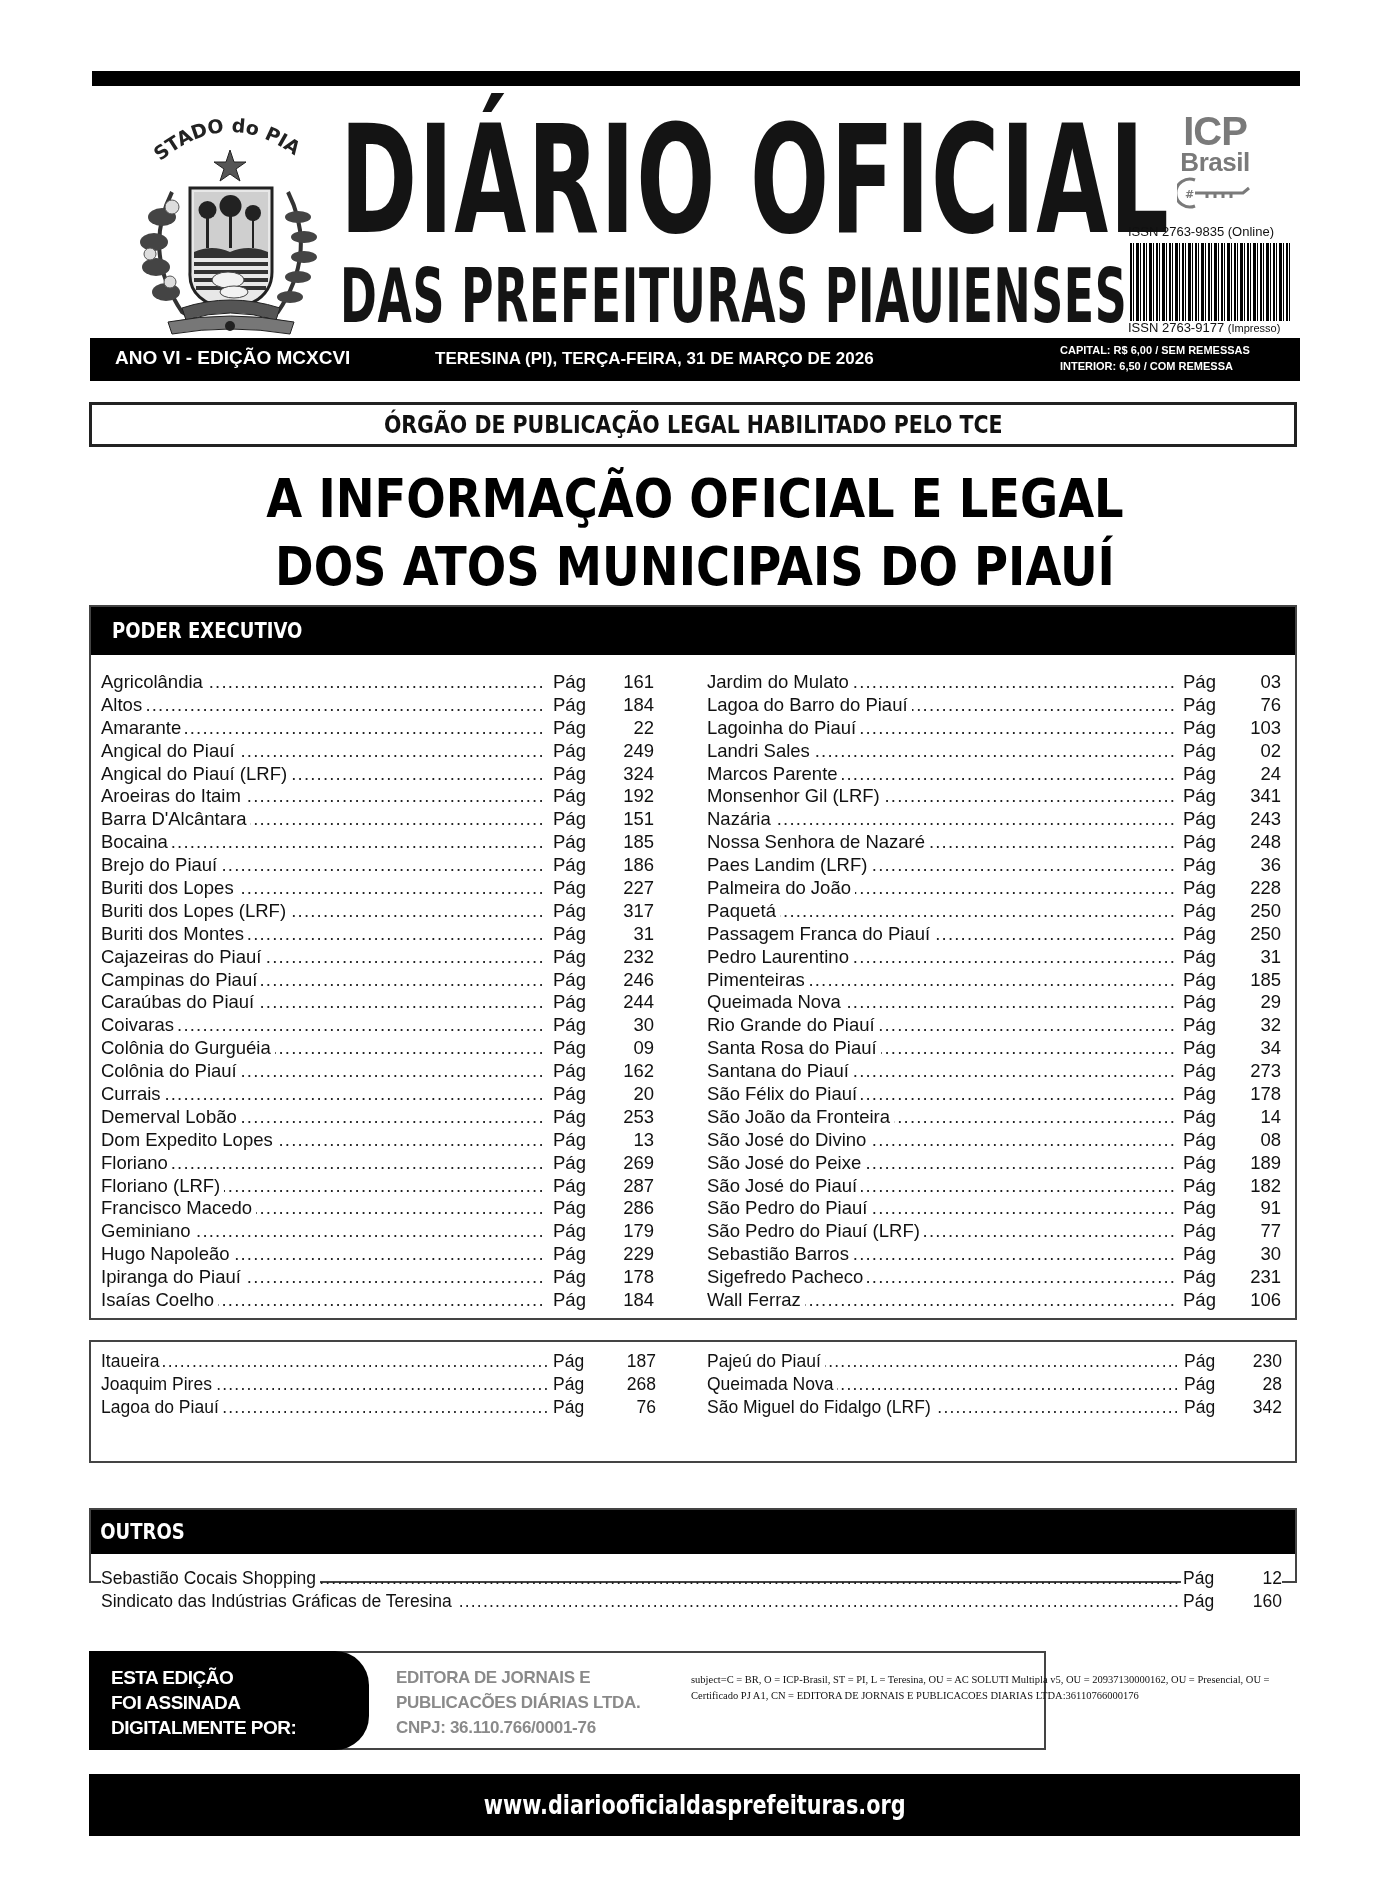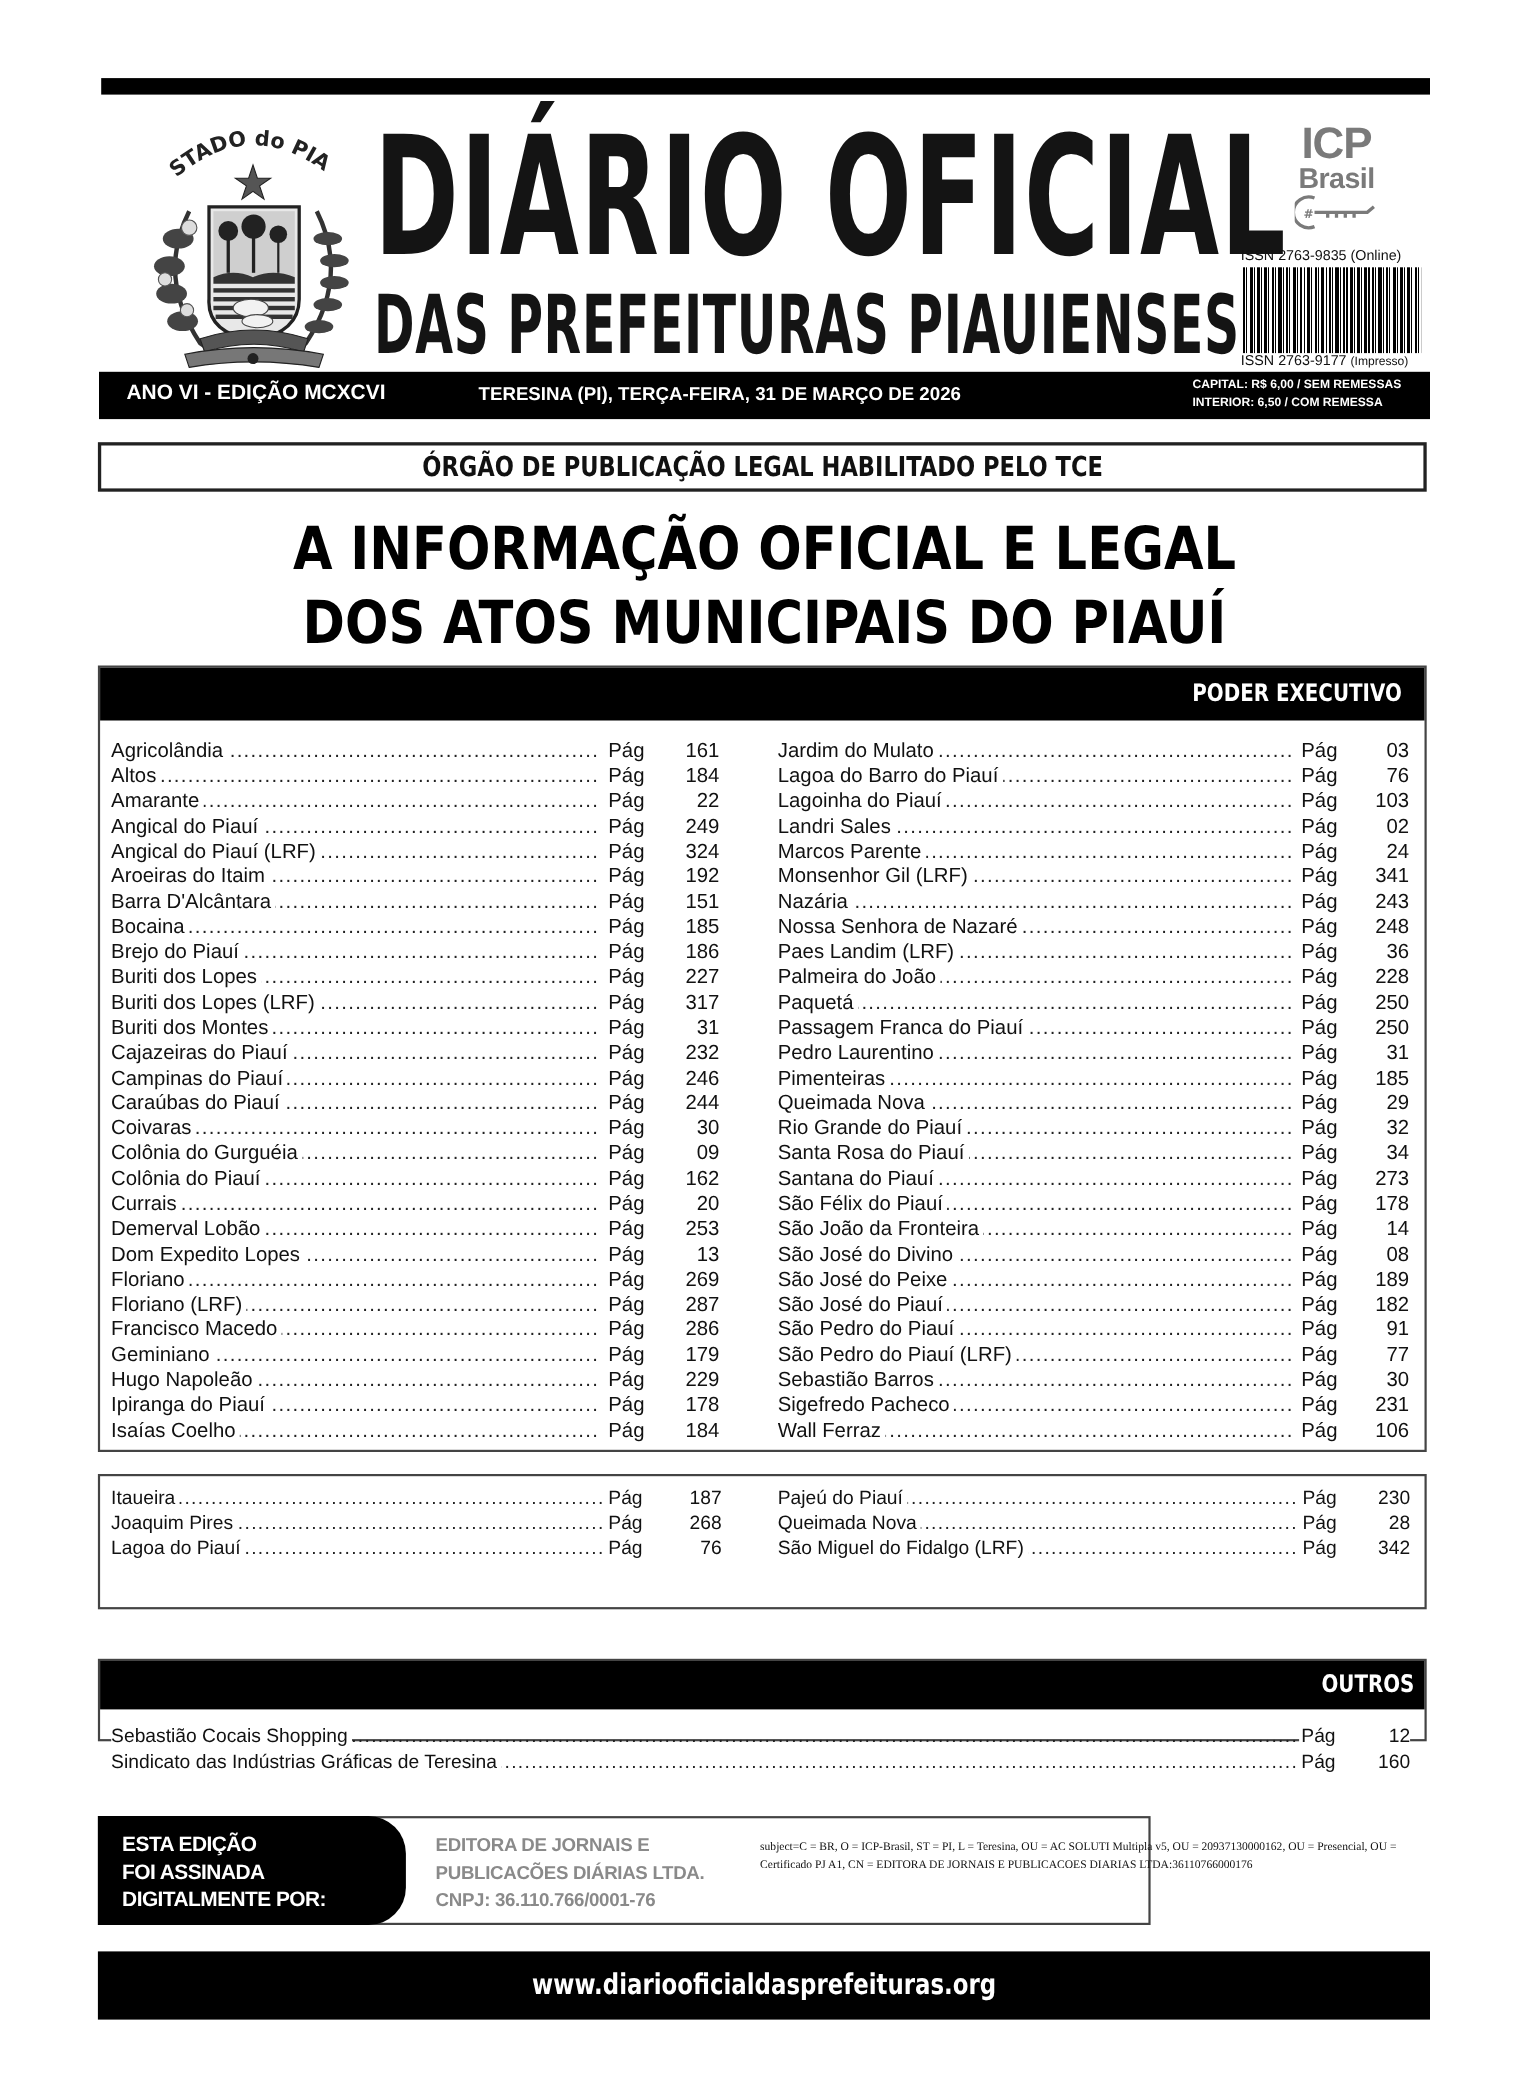--- a/index.html
+++ b/index.html
@@ -36,35 +36,35 @@
       #000 0 2px, #fff 2px 3px, #000 3px 4px, #fff 4px 6px, #000 6px 9px, #fff 9px 10px,
       #000 10px 11px, #fff 11px 13px, #000 13px 15px, #fff 15px 16px, #000 16px 17px, #fff 17px 19px,
       #000 19px 22px, #fff 22px 23px, #000 23px 24px, #fff 24px 26px); }
   .issn-print { left: 1128px; top: 320px; font-size: 13px; color: #111; white-space: nowrap; }
   .issn-print small { font-size: 11px; }
 
   
   .edition-bar { left: 90px; top: 338px; width: 1210px; height: 43px; background: #000; color: #fff; }
   .edition-bar .ed-left { position: absolute; left: 25px; top: 9px; font-weight: bold; font-size: 19px; white-space: nowrap; }
   .edition-bar .ed-date { position: absolute; left: 345px; top: 11px; font-weight: bold; font-size: 17px; white-space: nowrap; }
-  .edition-bar .ed-price { position: absolute; left: 970px; top: 4px; font-weight: bold; font-size: 11px; line-height: 16px; white-space: nowrap; margin-left: 24px; }
+  .edition-bar .ed-price { position: absolute; left: 970px; top: 4px; font-weight: bold; font-size: 11px; line-height: 16px; white-space: nowrap; }
 
   
   .tce-box { left: 89px; top: 402px; width: 1208px; height: 45px; border: 3px solid #222; text-align: center; }
   .tce-box span { display: inline-block; font-weight: bold; font-size: 25px; line-height: 39px;
     font-family: "DejaVu Sans", sans-serif; transform: scaleX(0.82); white-space: nowrap; }
 
   
   .headline { left: 90px; top: 465px; width: 1210px; text-align: center; }
   .headline div { font-family: "DejaVu Sans", sans-serif; font-weight: bold; font-size: 54px; line-height: 68px;
     white-space: nowrap; display: block; transform: scaleX(0.86); transform-origin: center top; color: #000; }
 
   
   .section { left: 89px; width: 1208px; border: 2px solid #444; }
-  .section-head { background: #000; color: #fff; text-align: right; height: 48px; }
+  .section-head { background: #000; color: #fff; text-align: left; height: 48px; }
   .section-head span { display: inline-block; font-family: "DejaVu Sans", sans-serif; font-weight: bold;
     font-size: 22px; line-height: 48px; transform: scaleX(0.82); white-space: nowrap; }
   .section-body { position: relative; }
 
   .col { position: absolute; top: 0; }
   .row { position: relative; height: 22.9px; font-size: 18.5px; line-height: 22.9px; white-space: nowrap; overflow: hidden; }
   .row .name { position: absolute; left: 0; top: 0; background: #fff; padding-right: 4px; z-index: 2; }
   .row .dots { position: absolute; left: 0; right: 0; top: 0; overflow: hidden; letter-spacing: 1.2px; color: #222; z-index: 1; }
   .row .pag { position: absolute; top: 0; background: #fff; padding-left: 2px; z-index: 2; }
   .row .num { position: absolute; right: 0; top: 0; text-align: right; z-index: 2; background: #fff; }

